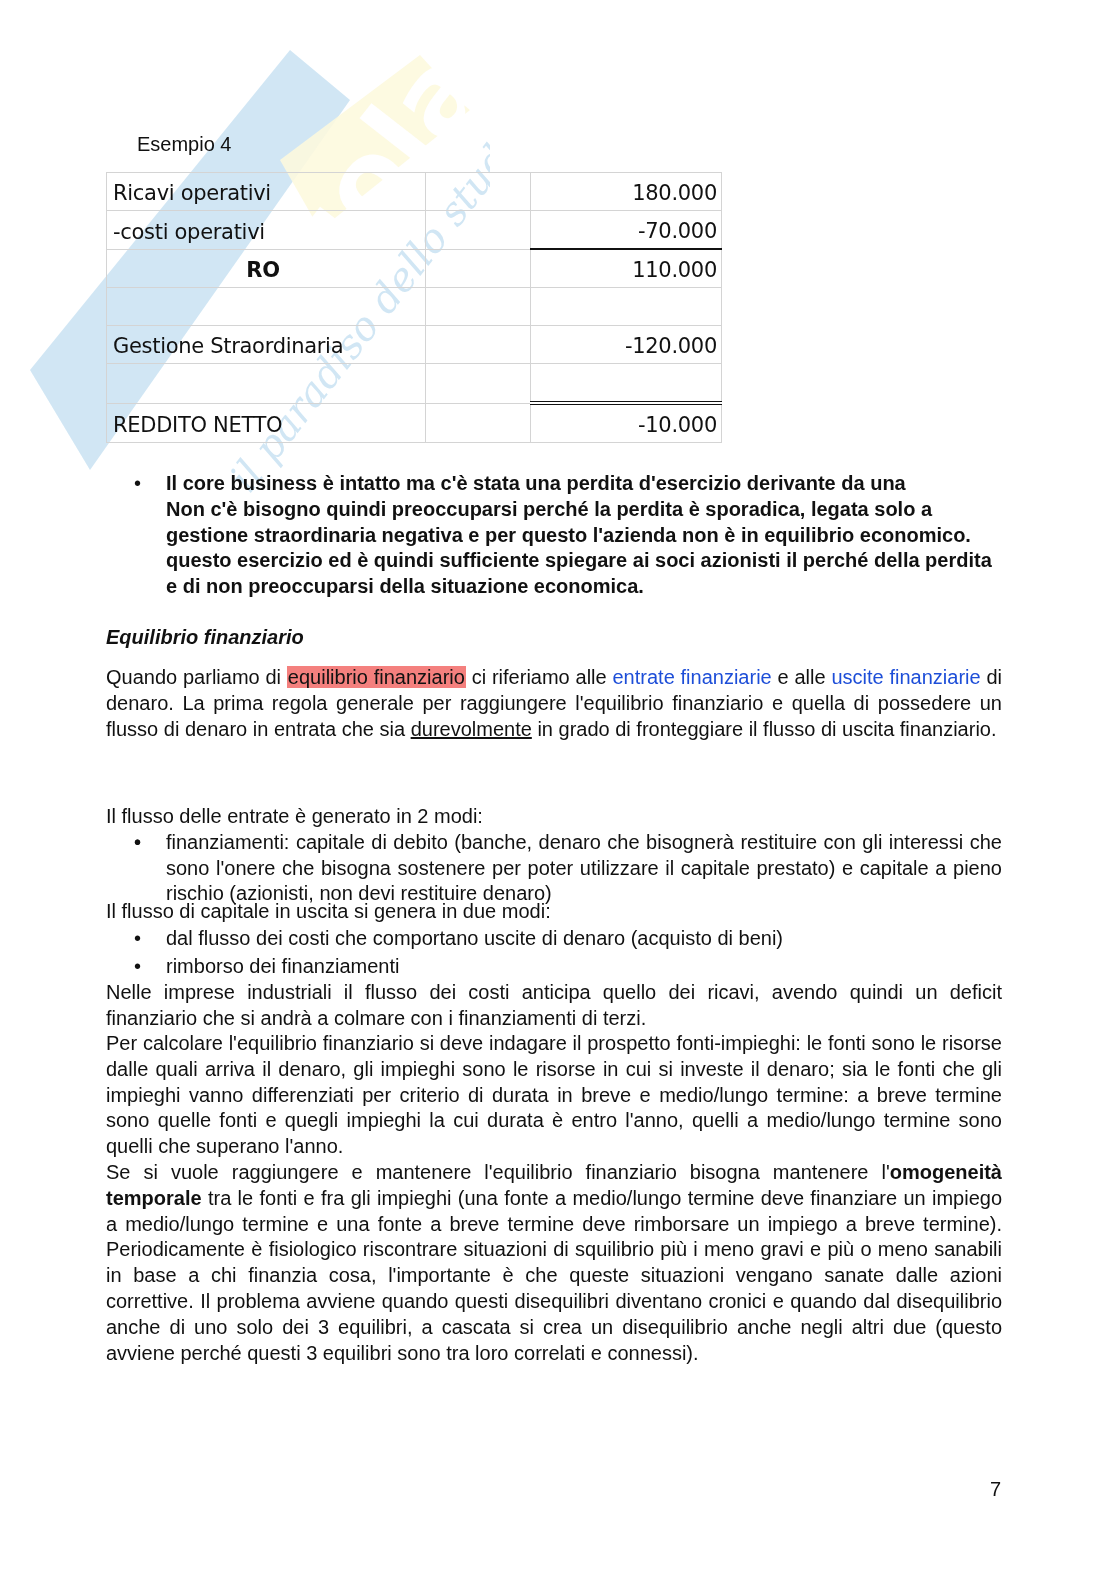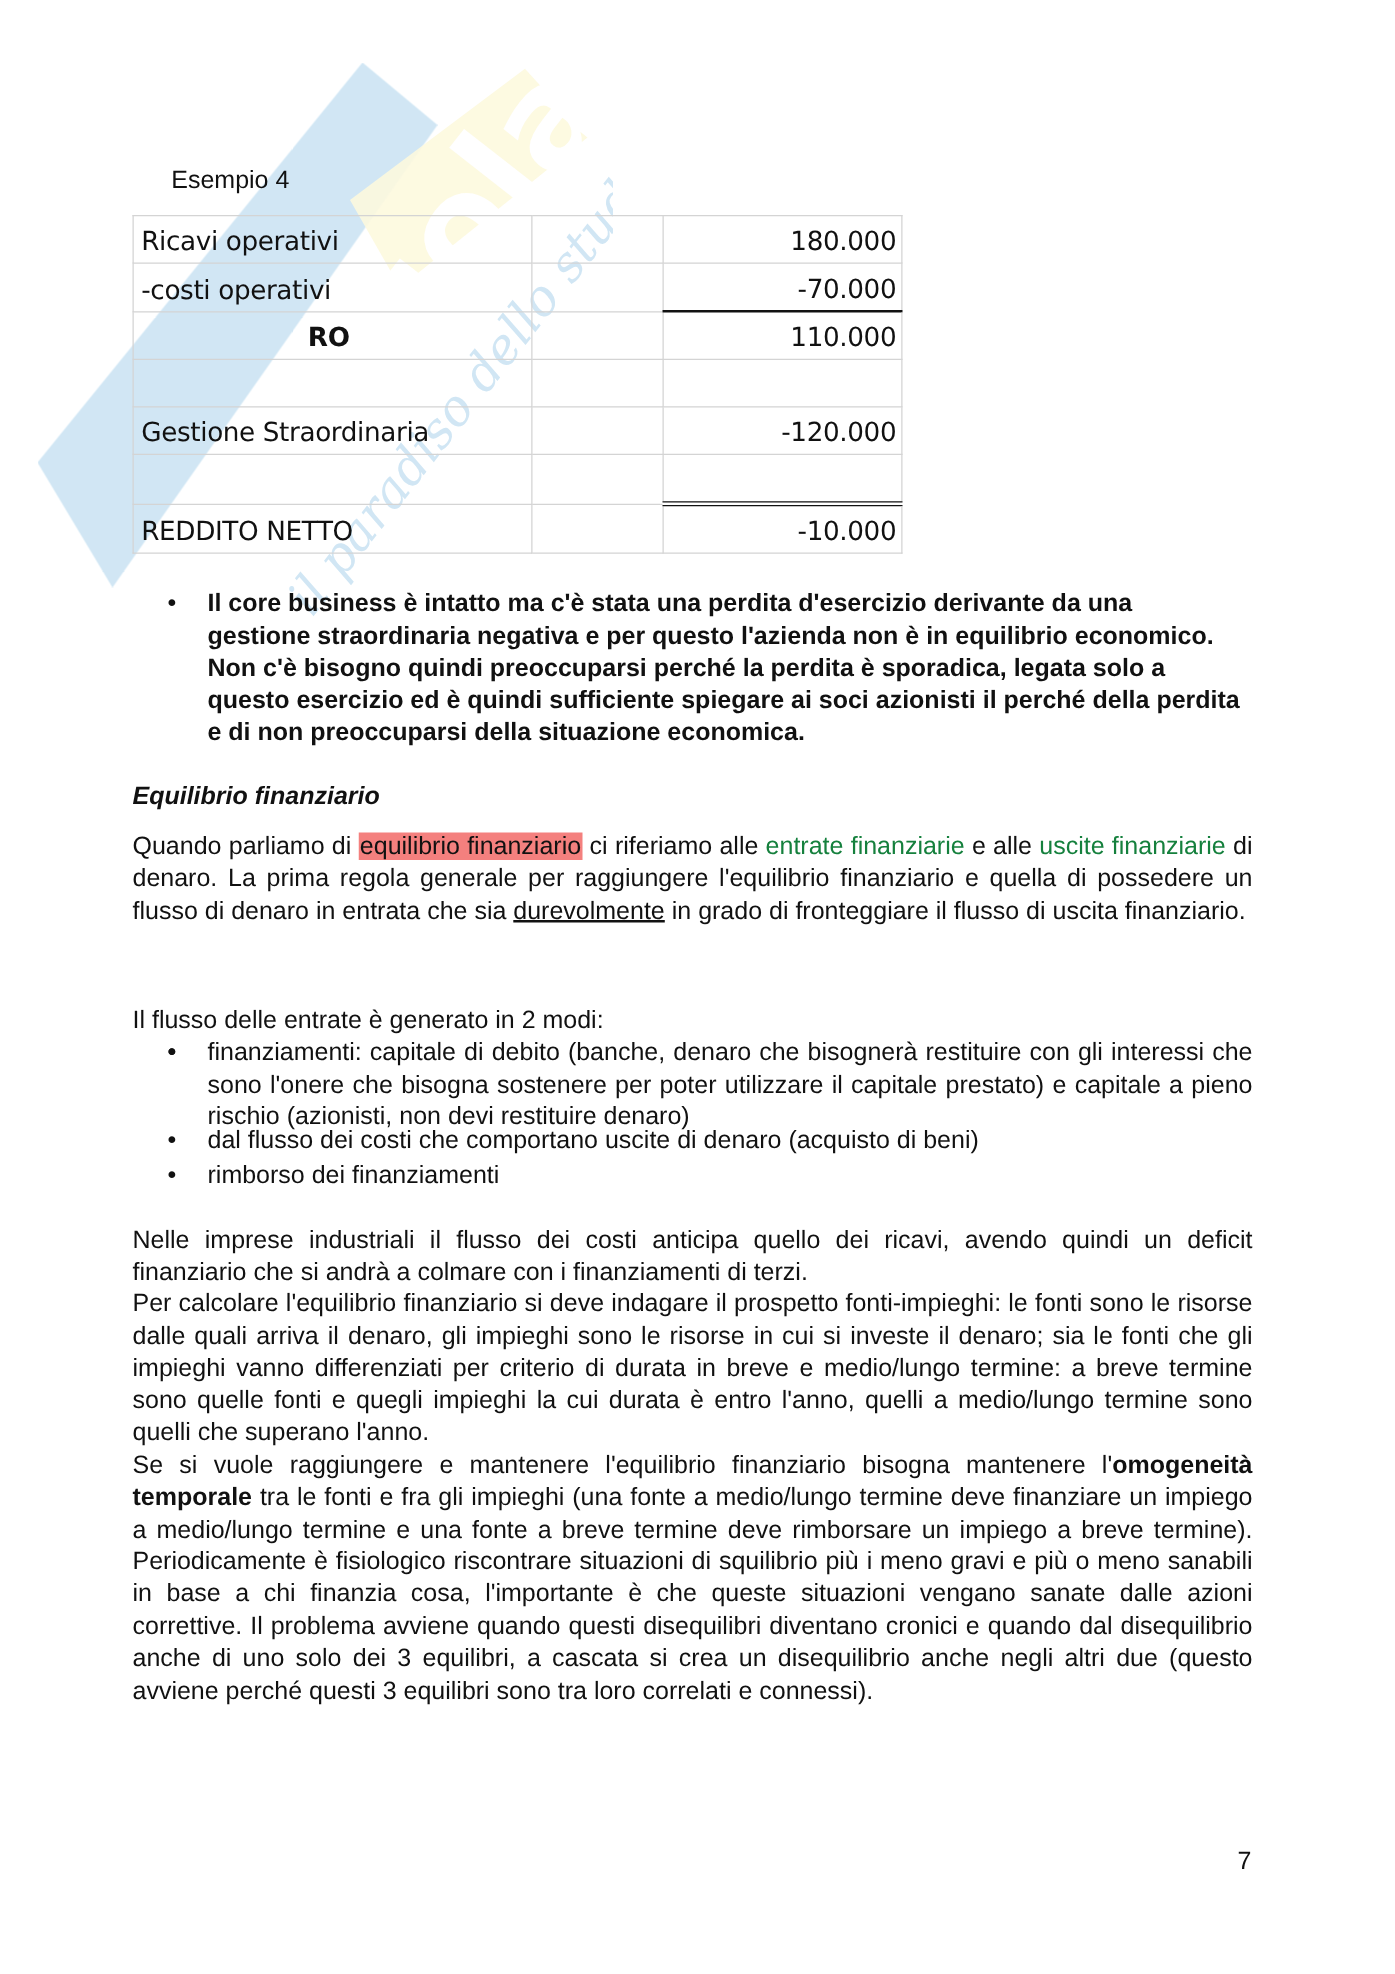--- a/index.html
+++ b/index.html
@@ -27,21 +27,21 @@
 
   .bullet-block { position: absolute; left: 106px; width: 896px; font-size: 20px; line-height: 25.8px; text-align: justify; }
   ul.bullets { margin: 0; padding: 0; list-style: none; }
   ul.bullets li { position: relative; padding-left: 60px; text-align: justify; }
   ul.bullets li .bullet { position: absolute; left: 28px; top: 0; }
 
   .section-title { position: absolute; left: 106px; top: 626px; font-size: 20px; font-weight: bold; font-style: italic; }
 
   .para { position: absolute; left: 106px; width: 896px; font-size: 20px; line-height: 25.8px; text-align: justify; }
   .hl { background: #f4807e; padding: 0 1px; }
-  .red { color: #15803d; }
+  .red { color: #1d4ed8; }
   .u { text-decoration: underline; }
   .b { font-weight: bold; }
   .line { display: block; font-weight: bold; }
 
   .page-number { position: absolute; left: 990px; top: 1478px; font-size: 20px; }
 </style>
 </head>
 <body>
 
 <div class="watermark">
@@ -97,22 +97,22 @@
       <td class="c3">-10.000</td>
     </tr>
   </tbody>
     </table>
 
   <div class="bullet-block" style="top:471px;">
     <ul class="bullets">
       <li>
         <span class="bullet">•</span>
         <span class="line">Il core business è intatto ma c'è stata una perdita d'esercizio derivante da una</span>
+        <span class="line">Non c'è bisogno quindi preoccuparsi perché la perdita è sporadica, legata solo a</span>
         <span class="line">gestione straordinaria negativa e per questo l'azienda non è in equilibrio economico.</span>
-        <span class="line">Non c'è bisogno quindi preoccuparsi perché la perdita è sporadica, legata solo a</span>
         <span class="line">questo esercizio ed è quindi sufficiente spiegare ai soci azionisti il perché della perdita</span>
         <span class="line" style="text-align:left">e di non preoccuparsi della situazione economica.</span>
       </li>
     </ul>
   </div>
 
   <div class="section-title">Equilibrio finanziario</div>
 
   <div class="para" style="top:665px;">
     <span>Quando parliamo di </span><span class="hl">equilibrio finanziario</span><span> ci riferiamo alle </span><span class="red">entrate finanziarie</span><span> e alle </span><span class="red">uscite finanziarie</span><span> di denaro. La prima regola generale per raggiungere l'equilibrio finanziario e quella di possedere un flusso di denaro in entrata che sia </span><span class="u">durevolmente</span><span> in grado di fronteggiare il flusso di uscita finanziario.</span>
@@ -120,20 +120,21 @@
 
   <div class="para" style="top:768px;margin-top:36px;">
     <div>Il flusso delle entrate è generato in 2 modi:</div>
     <ul class="bullets">
       <li><span class="bullet">•</span></li>
       <li><span class="bullet">•</span><span>finanziamenti: capitale di debito (banche, denaro che bisognerà restituire con gli interessi che sono l'onere che bisogna sostenere per poter utilizzare il capitale prestato) e capitale a pieno rischio (azionisti, non devi restituire denaro)</span></li>
     </ul>
   </div>
 
   <div class="para" style="top:899px;">
+    <div>Il flusso di capitale in uscita si genera in due modi:</div>
     <ul class="bullets">
       <li style="margin-top:1px"><span class="bullet">•</span><span>dal flusso dei costi che comportano uscite di denaro (acquisto di beni)</span></li>
       <li style="margin-top:2px"><span class="bullet">•</span><span>rimborso dei finanziamenti</span></li>
     </ul>
   </div>
 
   <div class="para" style="top:980px;">Nelle imprese industriali il flusso dei costi anticipa quello dei ricavi, avendo quindi un deficit finanziario che si andrà a colmare con i finanziamenti di terzi.</div>
 
   <div class="para" style="top:1031px;">Per calcolare l'equilibrio finanziario si deve indagare il prospetto fonti-impieghi: le fonti sono le risorse dalle quali arriva il denaro, gli impieghi sono le risorse in cui si investe il denaro; sia le fonti che gli impieghi vanno differenziati per criterio di durata in breve e medio/lungo termine: a breve termine sono quelle fonti e quegli impieghi la cui durata è entro l'anno, quelli a medio/lungo termine sono quelli che superano l'anno.</div>
 

